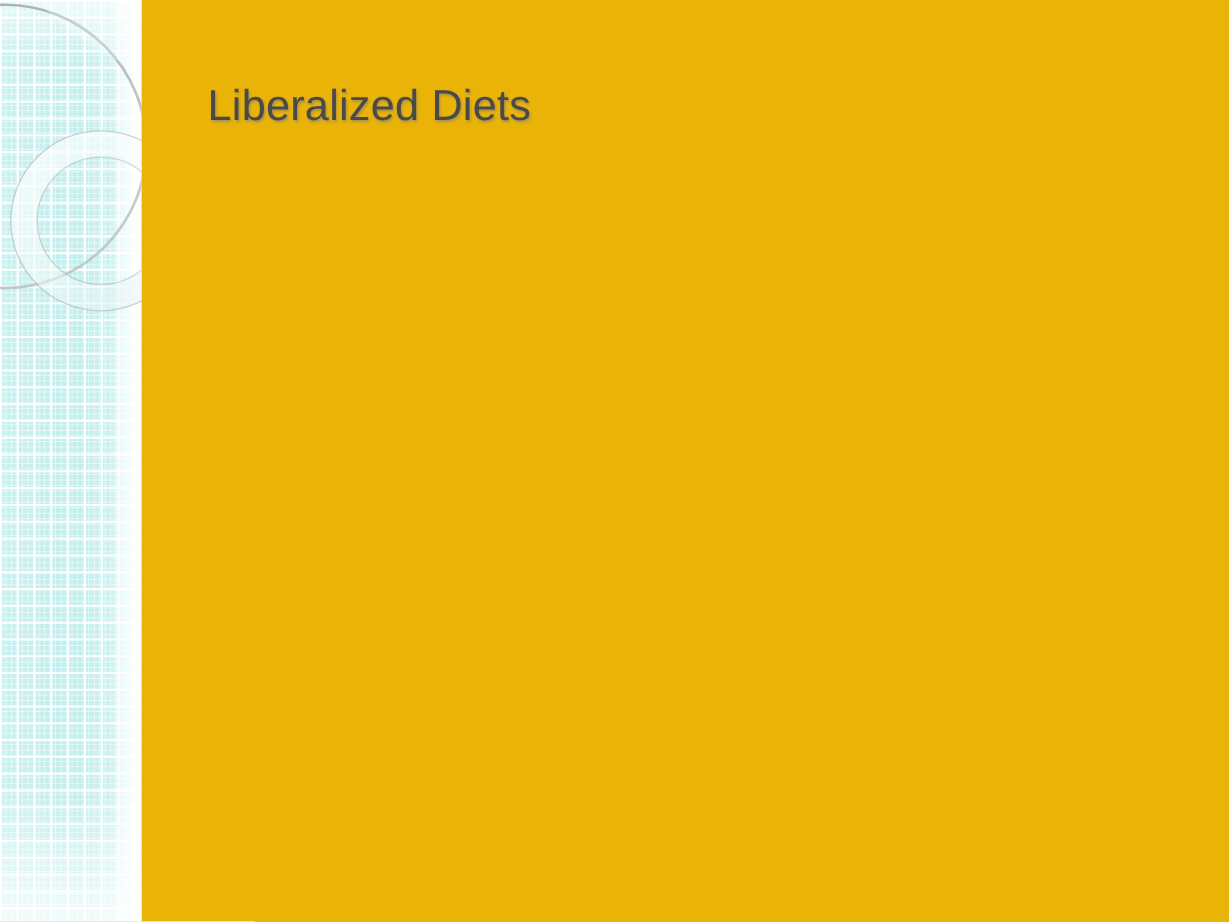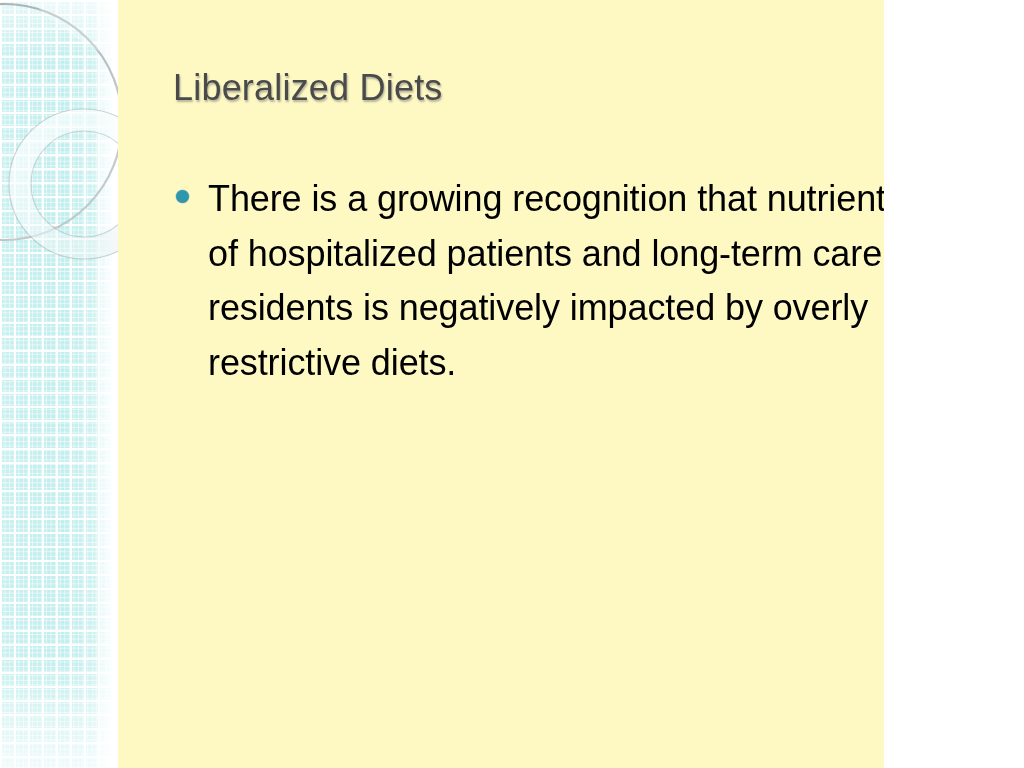--- a/index.html
+++ b/index.html
@@ -7,23 +7,23 @@
     margin: 0;
     padding: 0;
     background: #ffffff;
   }
   body {
     font-family: "Liberation Sans", sans-serif;
   }
 
   #slide {
     position: relative;
-    width: 884px;
+    width: 1024px;
     height: 768px;
-    background: #fef9c3;
+    background: #eab308;
     overflow: hidden;
   }
 
   
   #sidebar {
     position: absolute;
     left: 0;
     top: 0;
     width: 118px;
     height: 768px;
@@ -179,23 +179,17 @@
       <circle cx="84" cy="184" r="53" fill="none" stroke="rgba(150,160,162,0.40)" stroke-width="1.1"></circle>
 
       <path d="M 30 0 L 118 0 L 118 60 Q 70 40 30 0 Z" fill="rgba(255,255,255,0.30)"></path>
     </g>
   </svg>
 
   <div id="title">Liberalized Diets</div>
 
   <div id="body">
 
-    <div class="bullet-row">
-      <div class="bullet-marker">
-        <div class="bullet-dot"></div>
-      </div>
-      <div class="bullet-text">There is a growing recognition that nutrient intake of hospitalized patients and long-term care residents is negatively impacted by overly restrictive diets.</div>
-    </div>
 
 
   </div>
 
 </div>
 
 </body></html>

